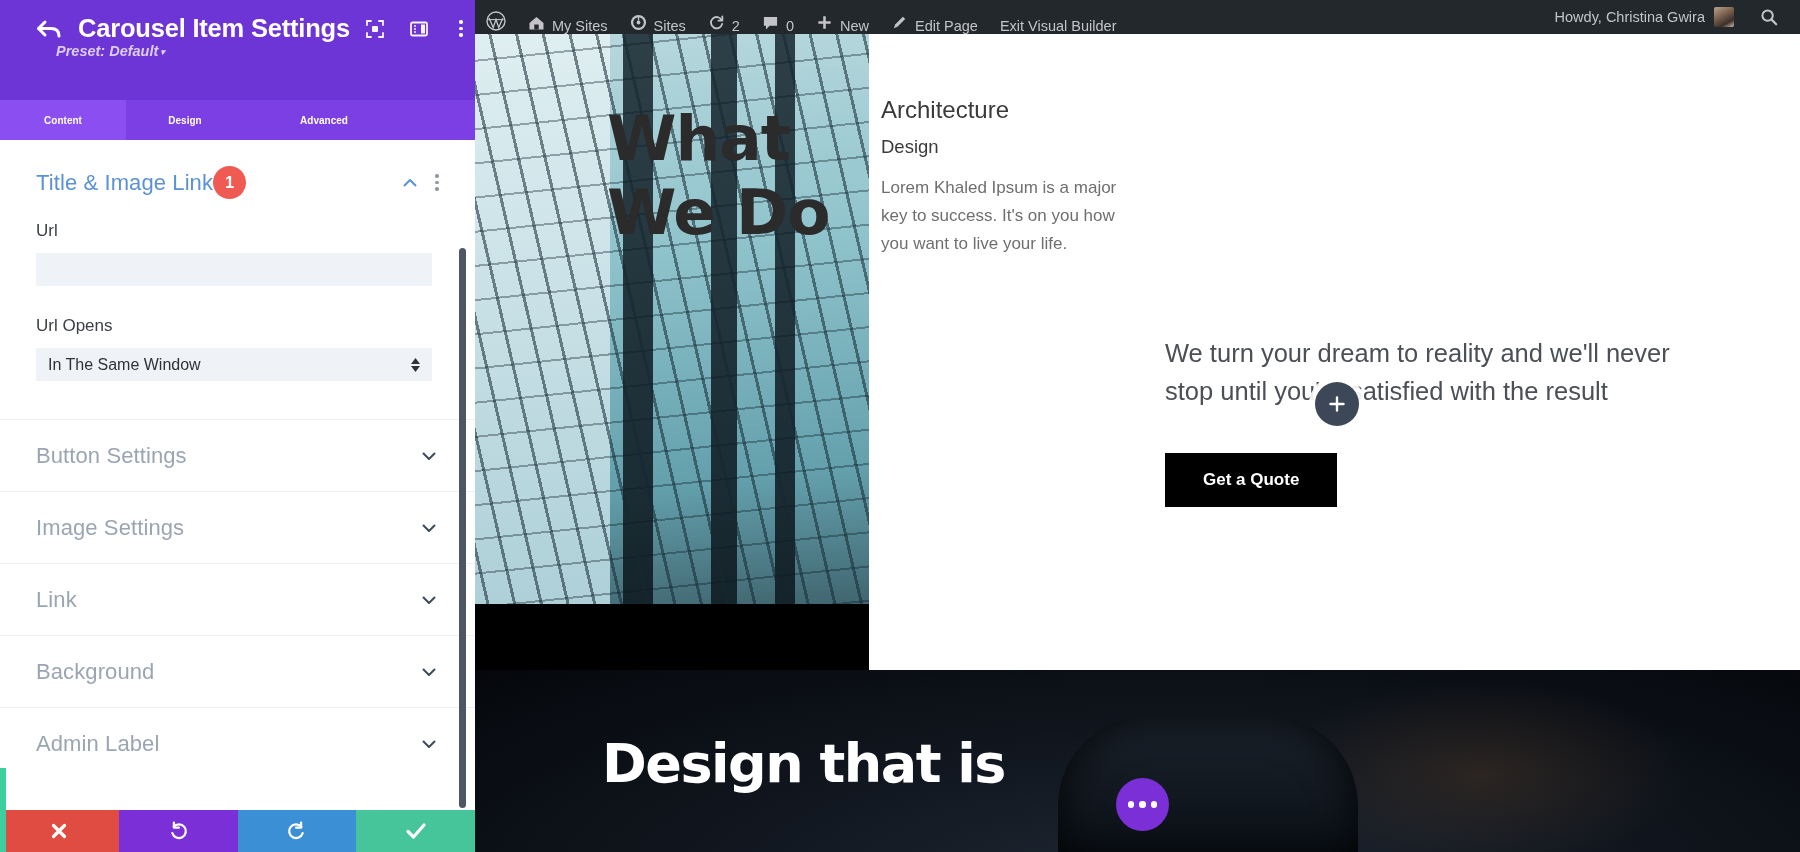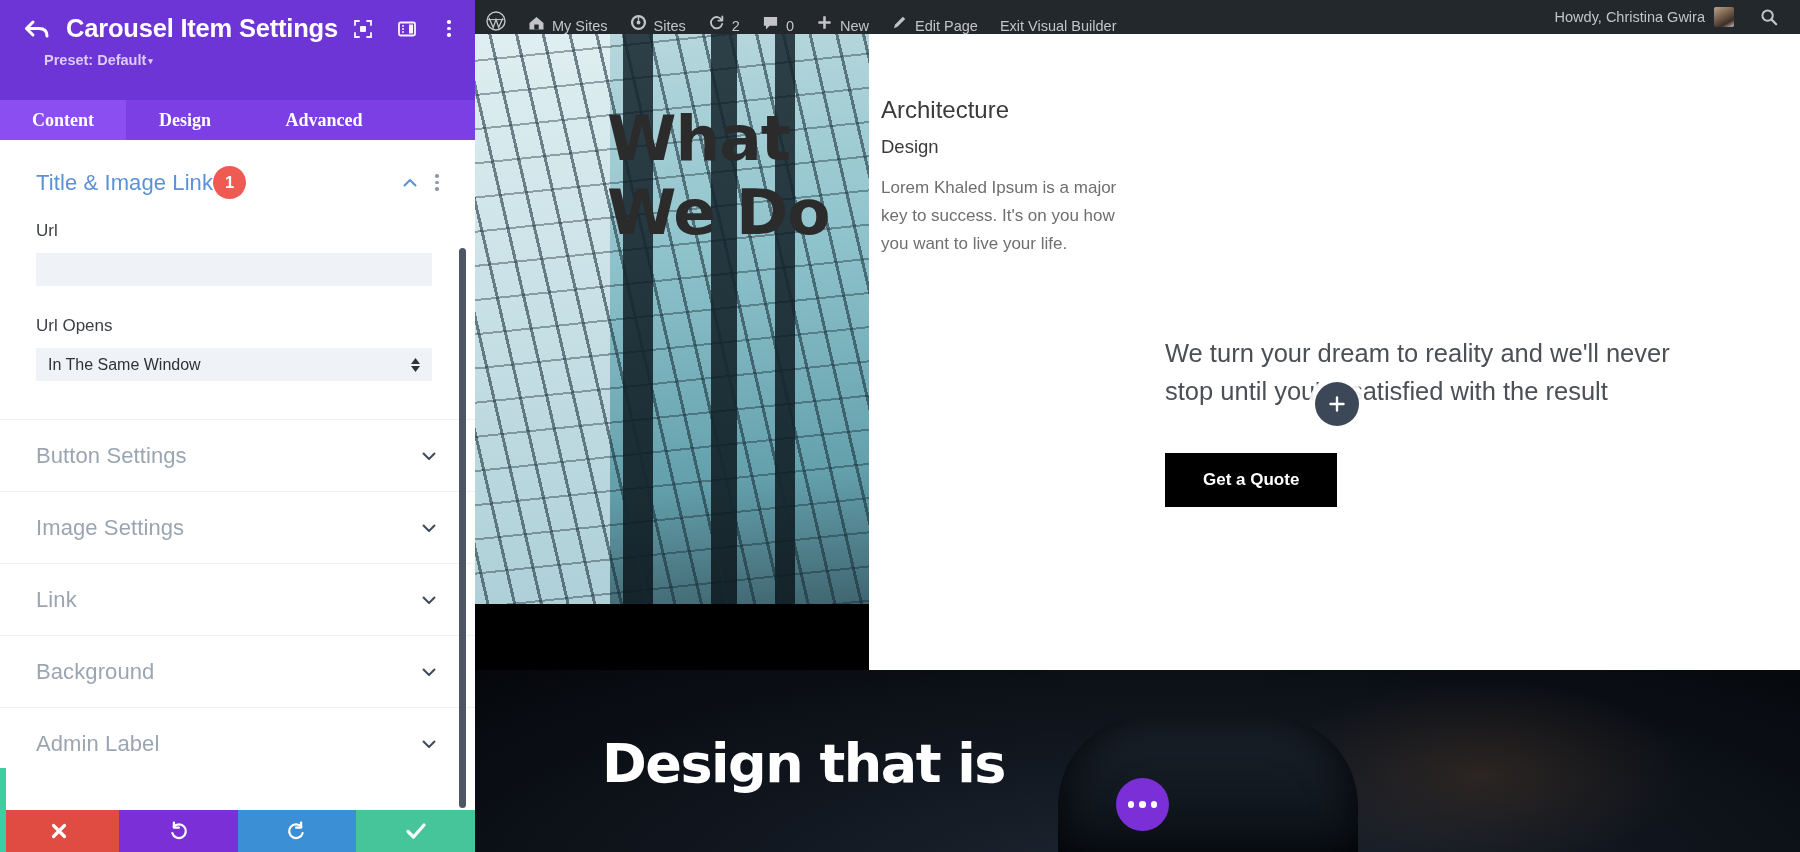--- a/index.html
+++ b/index.html
@@ -15,21 +15,21 @@
   
   .panel {
     position: absolute; left: 0; top: 0;
     width: 475px; height: 852px;
     background: #ffffff;
     display: flex; flex-direction: column;
     z-index: 40;
   }
   .panel-header {
     background: #6e35d6;
-    padding: 14px 22px 12px 22px;
+    padding: 14px 22px 12px 34px;
     position: relative;
     height: 100px;
     flex: 0 0 auto;
   }
   .panel-header-row {
     display: flex; align-items: center; gap: 14px;
   }
   .back-arrow {
     width: 30px; height: 26px;
     display: flex; align-items: center; justify-content: center;
@@ -42,34 +42,35 @@
     font-weight: bold;
     letter-spacing: -0.2px;
     white-space: nowrap;
     flex: 1 1 auto;
   }
   .hdr-icons { display: flex; align-items: center; gap: 22px; flex: 0 0 auto; padding-right: 2px; }
   .hdr-icon { width: 22px; height: 22px; display:flex; align-items:center; justify-content:center; cursor: pointer; opacity: .95; }
   .dots-vert { display: flex; flex-direction: column; gap: 3px; align-items: center; cursor: pointer; width: 18px;}
   .dots-vert i { width: 3.5px; height: 3.5px; border-radius: 50%; background: #fff; display:block; }
   .preset-row {
-    margin-top: 9px; padding-left: 22px;
+    padding-left: 22px;
     color: #dccdf5; font-size: 14.5px; font-weight: bold;
     cursor: pointer;
+    font-style: italic;
   }
   .preset-caret { font-size: 9px; position: relative; top: -1px; margin-left: 2px; }
 
   .tabs {
     display: flex; background: #7b3fe4;
     height: 40px; flex: 0 0 auto;
   }
   .tab {
     display: flex; align-items: center; justify-content: center;
-    color: #ffffff; font-size: 18px; font-weight: bold;
-    cursor: pointer; height: 40px; font-family: Liberation Serif, serif;
+    color: #ffffff; font-size: 10px; font-weight: bold;
+    cursor: pointer; height: 40px;
   }
   .tab.w1 { width: 126px; }
   .tab.w2 { width: 118px; }
   .tab.w3 { width: 160px; }
   .tab.active { background: #8b4ef0; }
 
   .panel-body {
     flex: 1 1 auto; position: relative; overflow: hidden;
     background: #ffffff;
   }

